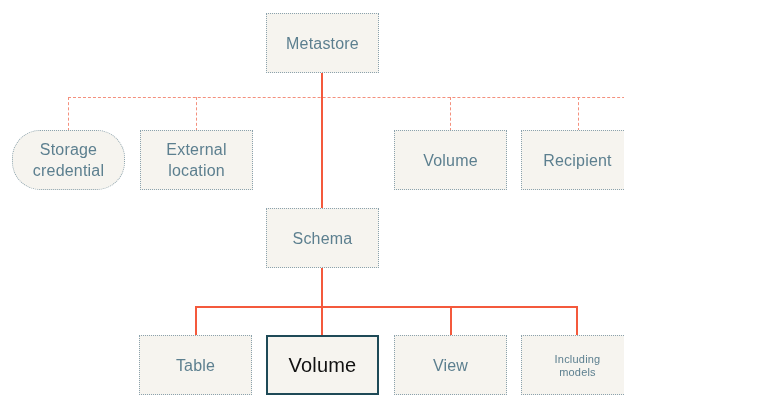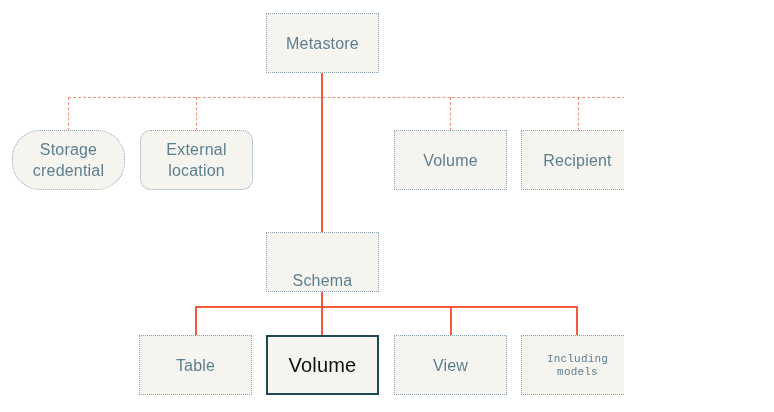--- a/index.html
+++ b/index.html
@@ -44,35 +44,34 @@
     color: #111111;
     font-size: 20px;
     font-weight: 500;
   }
   .node .sublabel {
     display: block;
     font-size: 11px;
     line-height: 13px;
     max-width: 66px;
     margin-top: 1px;
-    font-family: Liberation Mono, monospace;
   }
   .node.ellipsis {
     font-weight: 700;
     letter-spacing: 3px;
     font-size: 15px;
   }
 
   
   .r1 { top: 13px; }
   .r2 { top: 130px; }
-  .r3 { top: 232px; justify-content: flex-end; }
+  .r3 { top: 208px; }
   .r4 { top: 335px; }
   .c1 { left: 12px; border-radius: 28px; }
-  .c2 { left: 140px; border-radius: 11px; }
+  .c2 { left: 140px; }
   .c3 { left: 266px; }
   .c4 { left: 394px; }
   .c5 { left: 521px; }
   .c6 { left: 649px; }
   .c-table { left: 139px; }
 </style>
 </head>
 <body>
 
 <div class="canvas">

